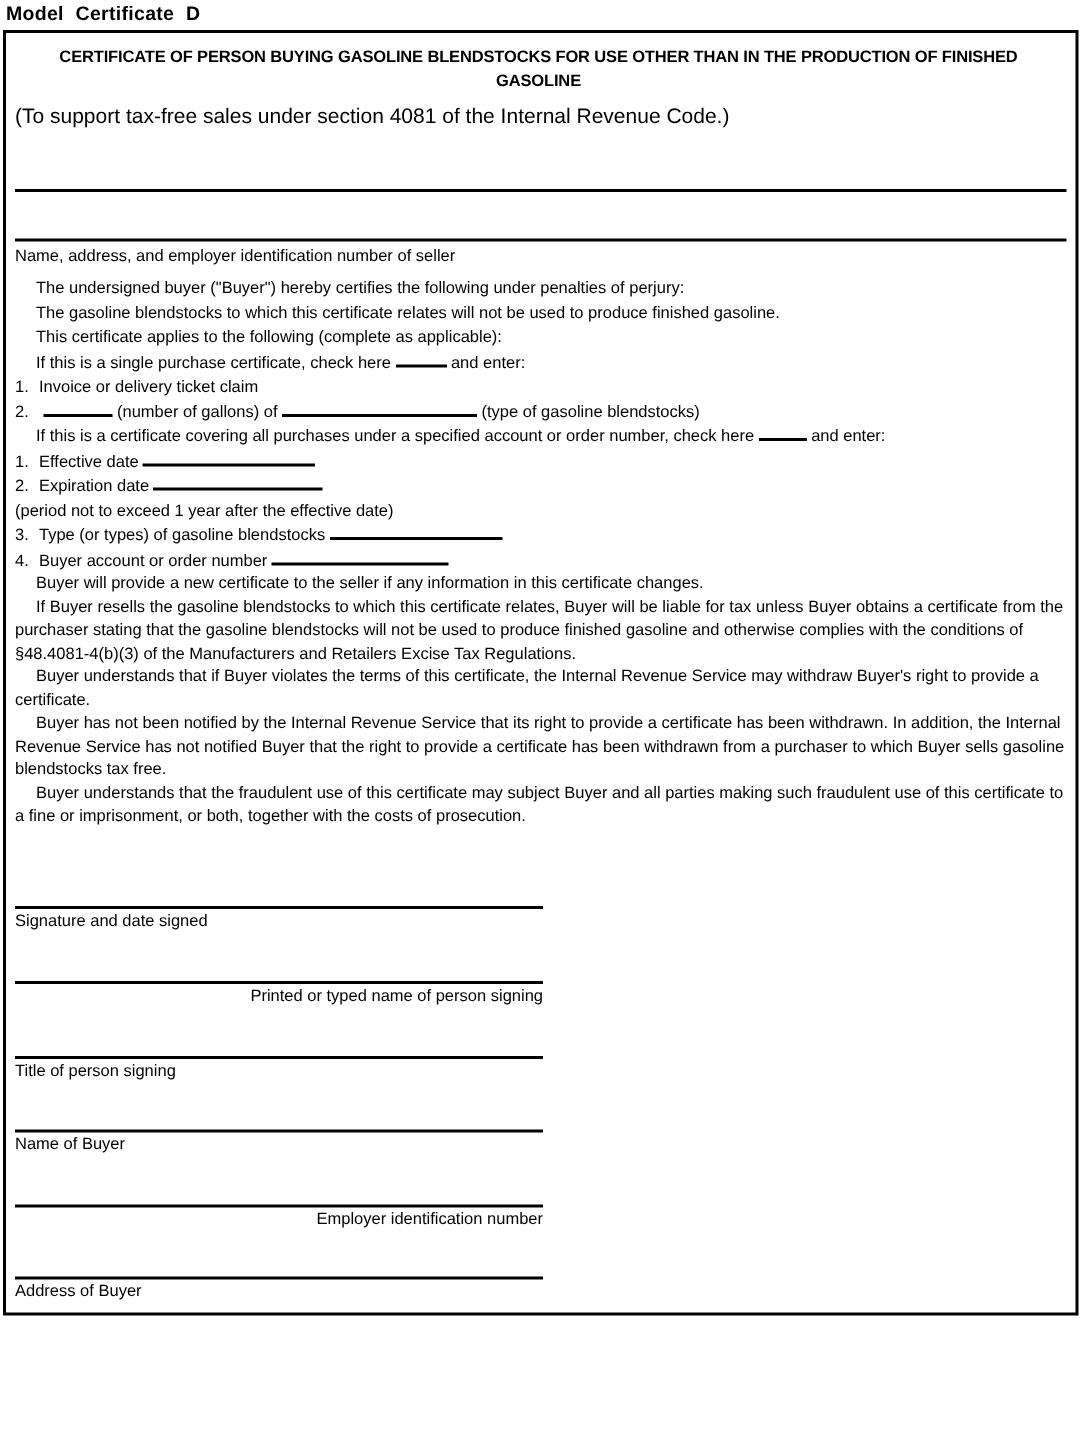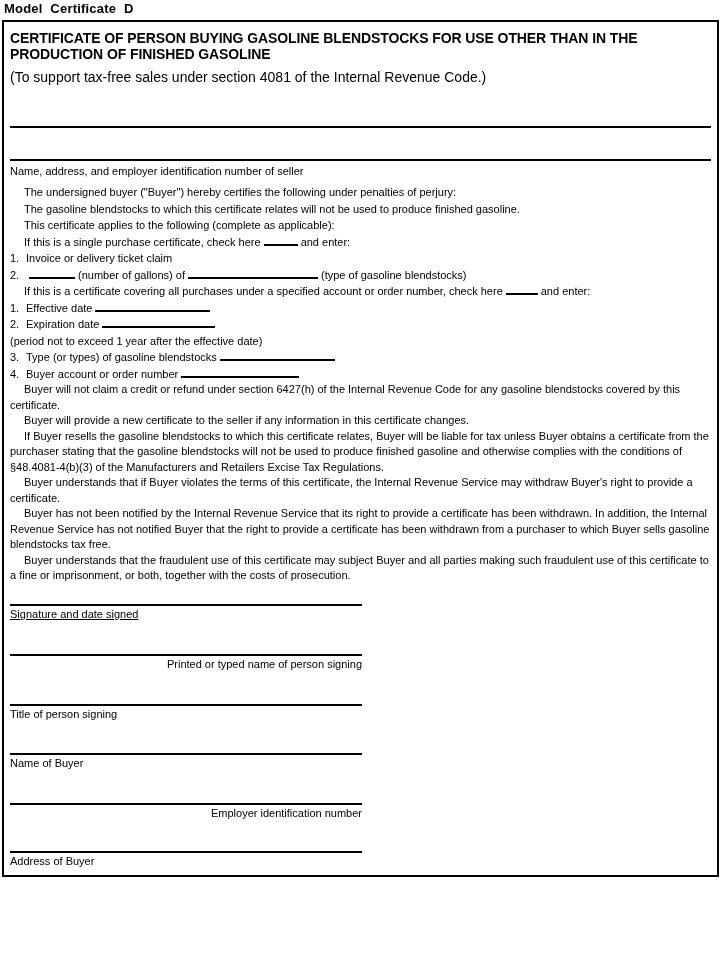--- a/index.html
+++ b/index.html
@@ -24,25 +24,26 @@
     position: absolute;
     top: 20px;
     left: 2px;
     width: 717px;
     height: 857px;
     border: 2px solid #000000;
     padding: 0 6px 0 6px;
   }
   .cert-heading {
     margin-top: 8px;
-    font-size: 14px;
+    font-size: 11px;
     font-weight: bold;
     line-height: 16px;
     letter-spacing: -0.1px;
     width: 698px;
+    text-align: center;
   }
   .support-note {
     margin-top: 9px;
     font-size: 14px;
     line-height: 13px;
   }
   .rule { height: 0; border-top: 2px solid #000000; width: 701px; }
   .rule-1 { margin-top: 42px; }
   .rule-2 { margin-top: 31px; }
   .seller-label { margin-top: 4px; font-size: 11px; line-height: 13px; }
@@ -71,21 +72,21 @@
   .para-section p { text-indent: 14px; margin: 0; }
 
   .sig-section {
     position: absolute;
     left: 6px;
     top: 582px;
     width: 352px;
     height: 275px;
   }
   .sig-block { position: absolute; left: 0; width: 352px; }
-  .sig-block-0 { top: 0; text-decoration: underline; }
+  .sig-block-0 { top: 0; }
   .sig-block-1 { top: 50px; text-align: right; }
   .sig-block-2 { top: 100px; }
   .sig-block-3 { top: 149px; }
   .sig-block-4 { top: 199px; text-align: right; }
   .sig-block-5 { top: 247px; }
   .sig-line { border-top: 2px solid #000000; width: 352px; height: 0; }
   .sig-label { font-size: 11px; line-height: 13px; margin-top: 2px; }
 </style>
 </head>
 <body>
@@ -121,21 +122,20 @@
     <p><span class="num">2.</span><span>Expiration date</span><span class="blank w113"></span></p>
 
     <p>(period not to exceed 1 year after the effective date)</p>
 
     <p><span class="num">3.</span><span>Type (or types) of gasoline blendstocks</span><span class="blank w115"></span></p>
 
     <p><span class="num">4.</span><span>Buyer account or order number</span><span class="blank w118"></span></p>
   </div>
 
   <div class="para-section">
-    <p>Buyer will not claim a credit or refund under section 6427(h) of the Internal Revenue Code for any gasoline blendstocks covered by this certificate.</p>
     <p>Buyer will provide a new certificate to the seller if any information in this certificate changes.</p>
     <p>If Buyer resells the gasoline blendstocks to which this certificate relates, Buyer will be liable for tax unless Buyer obtains a certificate from the purchaser stating that the gasoline blendstocks will not be used to produce finished gasoline and otherwise complies with the conditions of §48.4081-4(b)(3) of the Manufacturers and Retailers Excise Tax Regulations.</p>
     <p>Buyer understands that if Buyer violates the terms of this certificate, the Internal Revenue Service may withdraw Buyer's right to provide a certificate.</p>
     <p>Buyer has not been notified by the Internal Revenue Service that its right to provide a certificate has been withdrawn. In addition, the Internal Revenue Service has not notified Buyer that the right to provide a certificate has been withdrawn from a purchaser to which Buyer sells gasoline blendstocks tax free.</p>
     <p>Buyer understands that the fraudulent use of this certificate may subject Buyer and all parties making such fraudulent use of this certificate to a fine or imprisonment, or both, together with the costs of prosecution.</p>
   </div>
 
   <div class="sig-section">
     <div class="sig-block sig-block-0">
       <div class="sig-line"></div>

